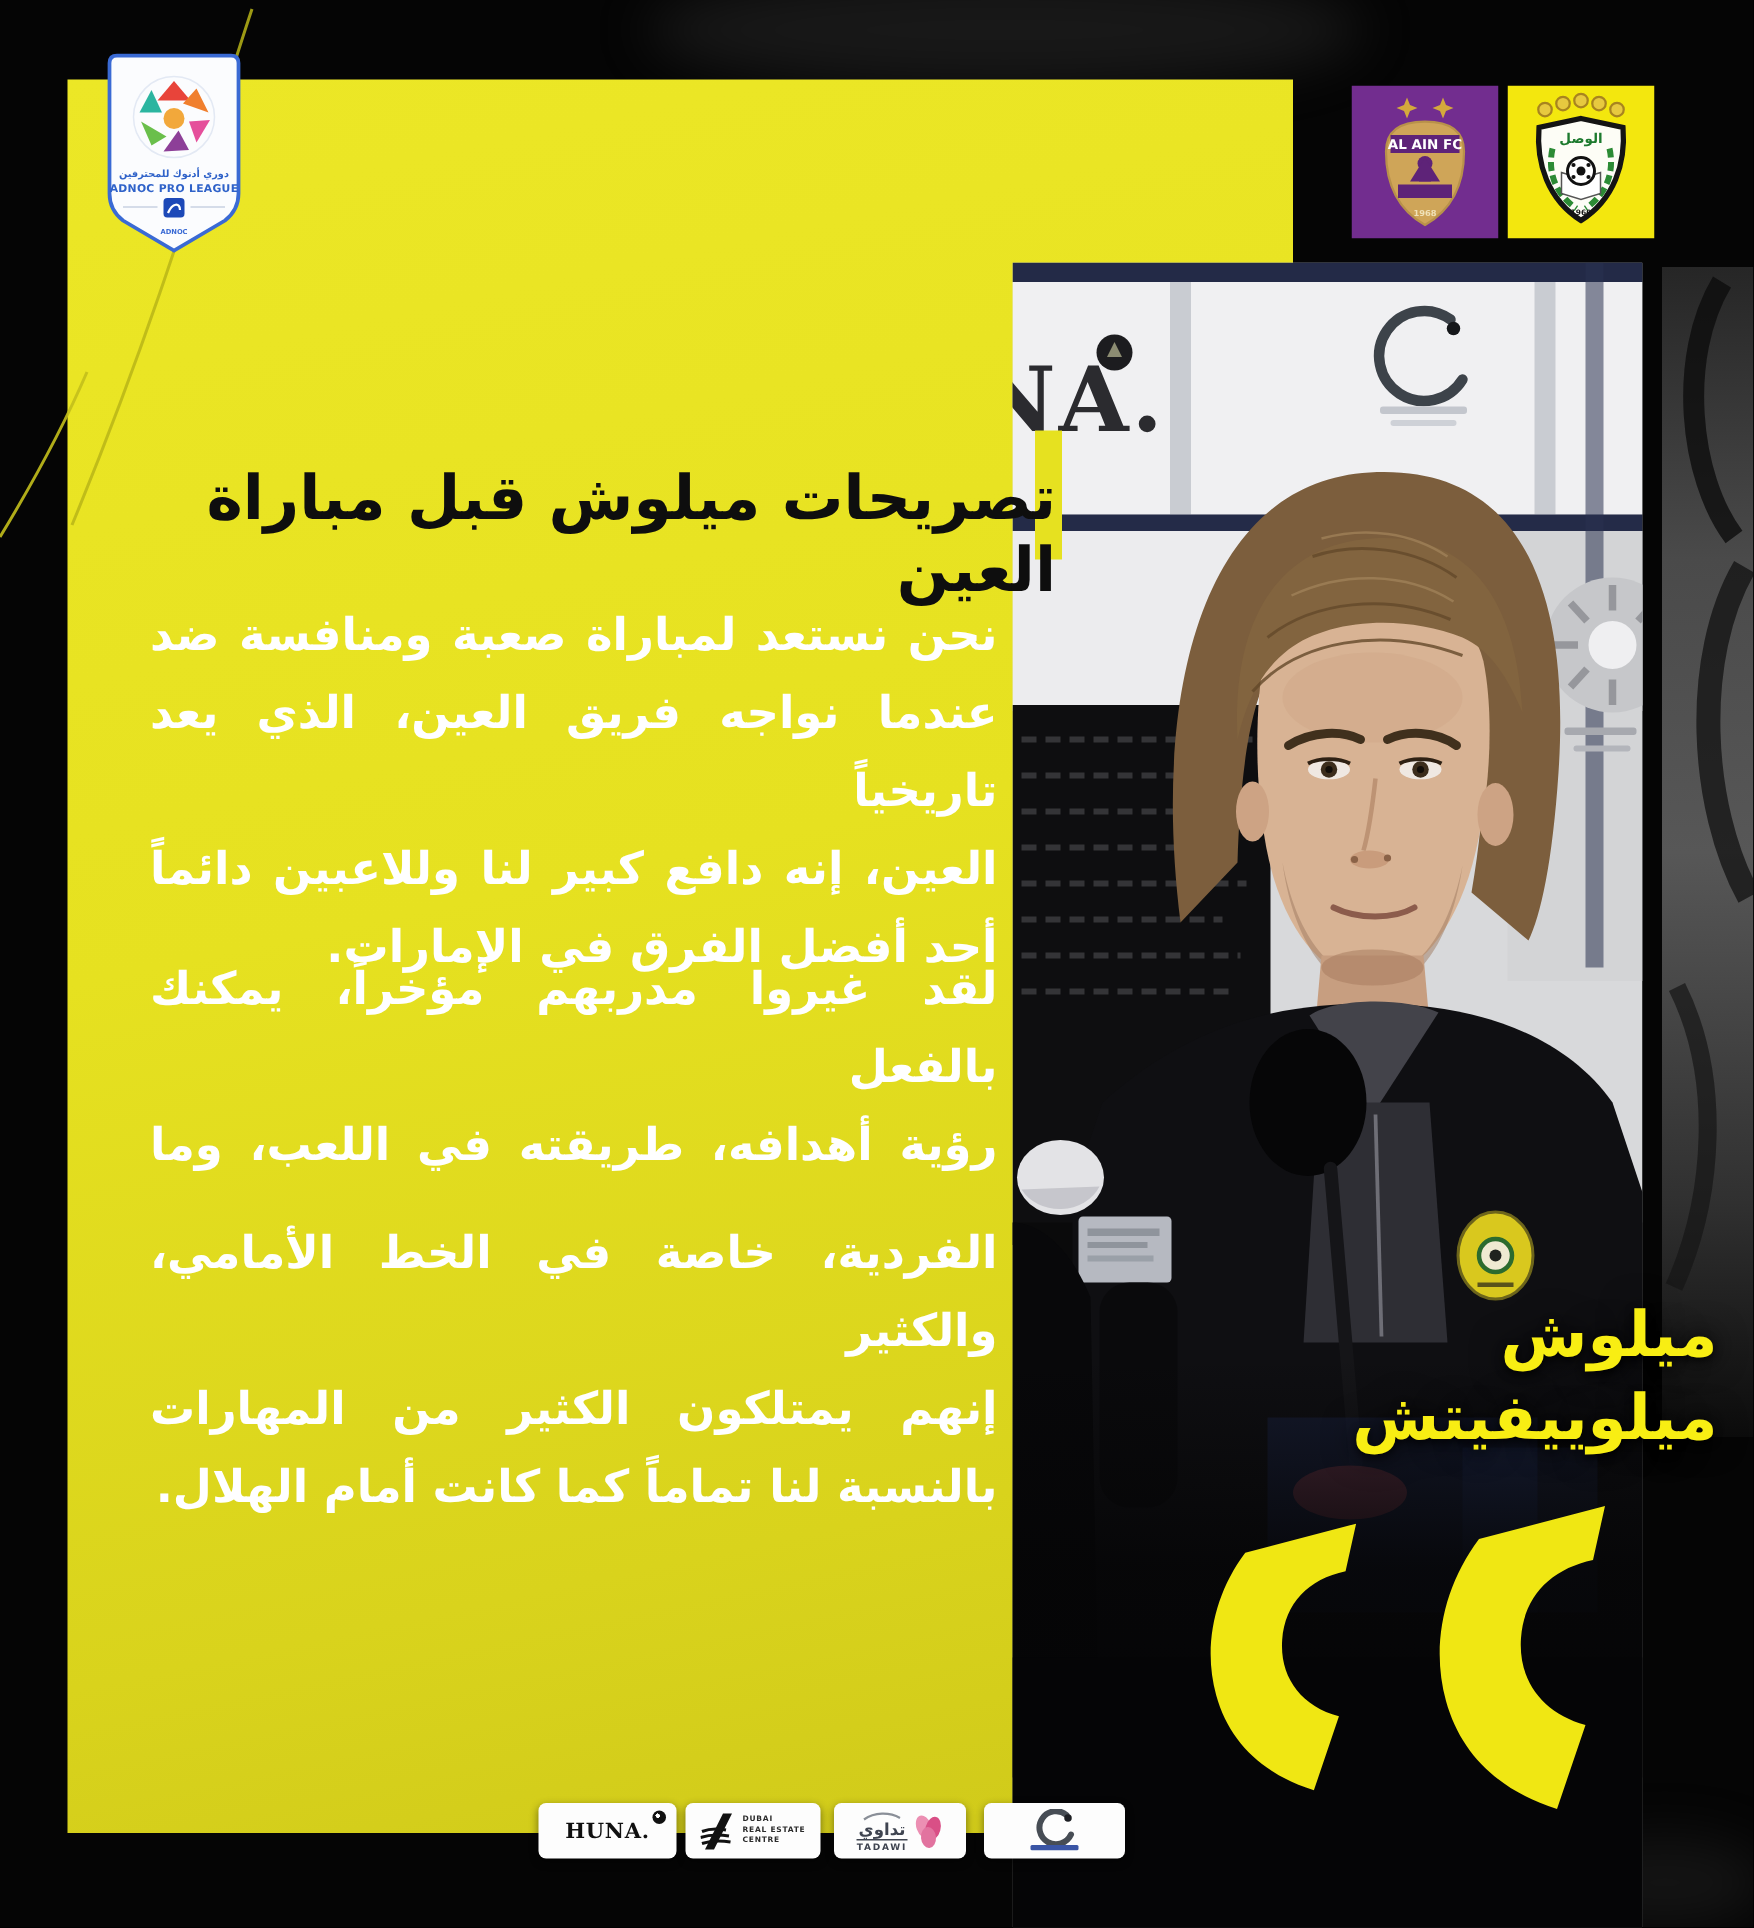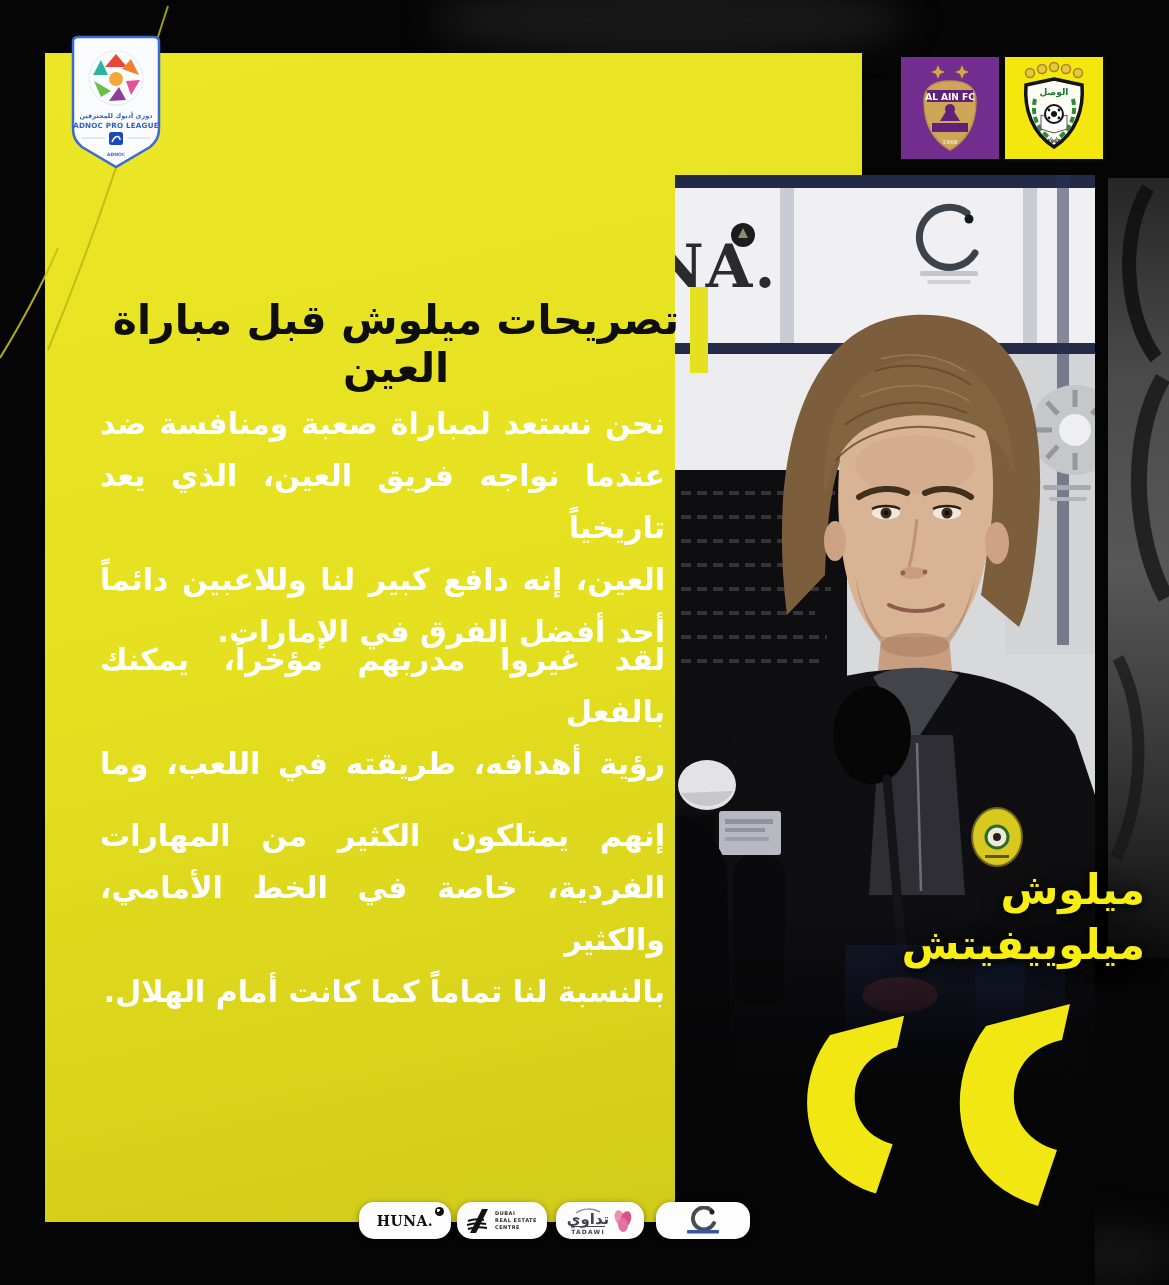--- a/index.html
+++ b/index.html
@@ -36,31 +36,31 @@
      text-shadow:0 0 22px rgba(0,0,0,.9),0 2px 6px rgba(0,0,0,.7);}
 
   .quote-svg{position:absolute;left:786px;top:1002px;z-index:6;}
 
   
   .badge{position:absolute;left:70px;top:34px;z-index:6;}
   .club{position:absolute;top:57px;width:98px;height:102px;z-index:6;}
   .club.alain{left:901px;} .club.alwasl{left:1005px;}
 
   
-  .sponsor{position:absolute;top:1202px;height:37px;background:#fdfdfd;border-radius:15px;z-index:7;
+  .sponsor{position:absolute;top:1202px;height:37px;background:#fdfdfd;border-radius:5px;z-index:7;
      display:flex;align-items:center;justify-content:center;box-shadow:0 2px 6px rgba(0,0,0,.45);}
   .sp1{left:359px;width:92px;} .sp2{left:457px;width:90px;}
   .sp3{left:556px;width:88px;} .sp4{left:656px;width:94px;}
   .huna-text{font-family:"DejaVu Serif",serif;font-weight:bold;font-size:14px;color:#101010;letter-spacing:.5px;}
   .huna-dot{position:absolute;right:7px;top:5px;width:9px;height:9px;border-radius:50%;
      background:radial-gradient(circle at 38% 38%, #fff 0 1.4px, #111 1.5px);}
   .drec-col{display:flex;flex-direction:column;margin-left:4px;}
   .drec-col span{font-size:5px;font-weight:bold;letter-spacing:.5px;color:#2b2b2b;line-height:7px;}
   .tad-col{display:flex;flex-direction:column;align-items:center;margin-right:4px;}
-  .tad-ar{font-size:15px;font-weight:bold;color:#3f4450;line-height:11px;direction:rtl;}
+  .tad-ar{font-size:11px;font-weight:bold;color:#3f4450;line-height:11px;direction:rtl;}
   .tad-en{font-size:6px;font-weight:bold;letter-spacing:1.2px;color:#3f4450;border-top:1px solid #3f4450;margin-top:1px;padding-top:1px;}
 </style>
 </head>
 <body>
 
 <div class="canvas">
 
   <div class="bg-streak" style="left:430px;top:-20px;width:480px;height:80px;background:rgba(125,125,125,.16);"></div>
   <div class="bg-streak" style="left:1040px;top:1225px;width:140px;height:60px;background:rgba(90,90,90,.18);"></div>
   <div class="right-tex">
@@ -267,35 +267,35 @@
     <path d="M36,58 L49,62 L62,58 L62,72 L49,76 L36,72 Z" fill="#ffffff" stroke="#555" stroke-width="1"></path>
     <circle cx="49" cy="57" r="9" fill="#fff" stroke="#111" stroke-width="2"></circle>
     <circle cx="49" cy="57" r="3" fill="#111"></circle>
     <circle cx="44" cy="53" r="1.4" fill="#111"></circle>
       <circle cx="54" cy="53" r="1.4" fill="#111"></circle>
     <circle cx="44" cy="61" r="1.4" fill="#111"></circle>
       <circle cx="54" cy="61" r="1.4" fill="#111"></circle>
     <text x="49" y="86" text-anchor="middle" font-size="5" font-weight="bold" fill="#141414">1960</text>
   </svg>
 
-  <h1 class="card-title" style="margin:0;text-align:center;">تصريحات ميلوش قبل مباراة العين</h1>
+  <h1 class="card-title" style="margin:12px;">تصريحات ميلوش قبل مباراة العين</h1>
 
   <div class="para p1">
     <div class="jline">نحن نستعد لمباراة صعبة ومنافسة ضد</div>
     <div class="jline">عندما نواجه فريق العين، الذي يعد تاريخياً</div>
     <div class="jline">العين، إنه دافع كبير لنا وللاعبين دائماً</div>
     <div class="jlast">أحد أفضل الفرق في الإمارات.</div>
   </div>
   <div class="para p2">
     <div class="jline">لقد غيروا مدربهم مؤخراً، يمكنك بالفعل</div>
     <div class="jline">رؤية أهدافه، طريقته في اللعب، وما</div>
   </div>
   <div class="para p3">
+    <div class="jline">الفردية، خاصة في الخط الأمامي، والكثير</div>
     <div class="jline">إنهم يمتلكون الكثير من المهارات</div>
-    <div class="jline">الفردية، خاصة في الخط الأمامي، والكثير</div>
     <div class="jlast">بالنسبة لنا تماماً كما كانت أمام الهلال.</div>
   </div>
 
   <div class="coach-name">
     <div>ميلوش</div>
     <div>ميلوييفيتش</div>
   </div>
 
   <svg class="quote-svg" width="312" height="206" viewBox="0 0 312 206">
     <g fill="#f0e713">

